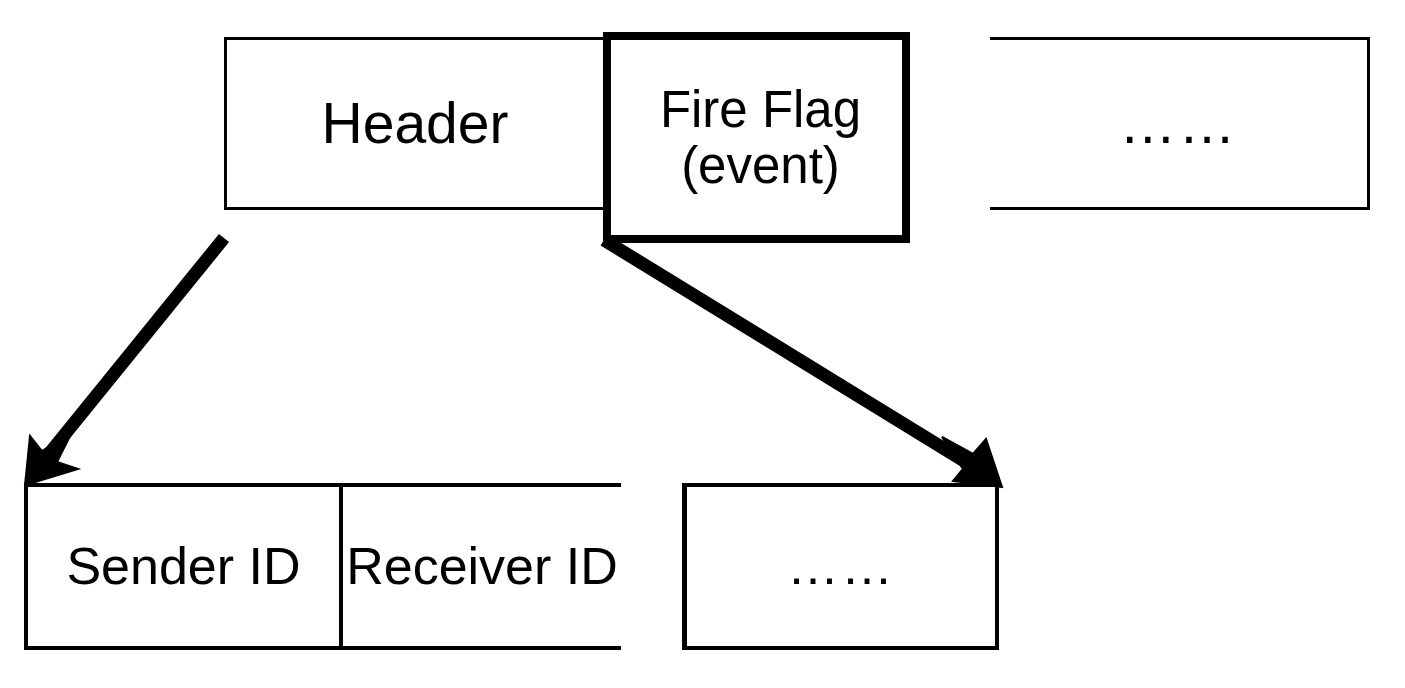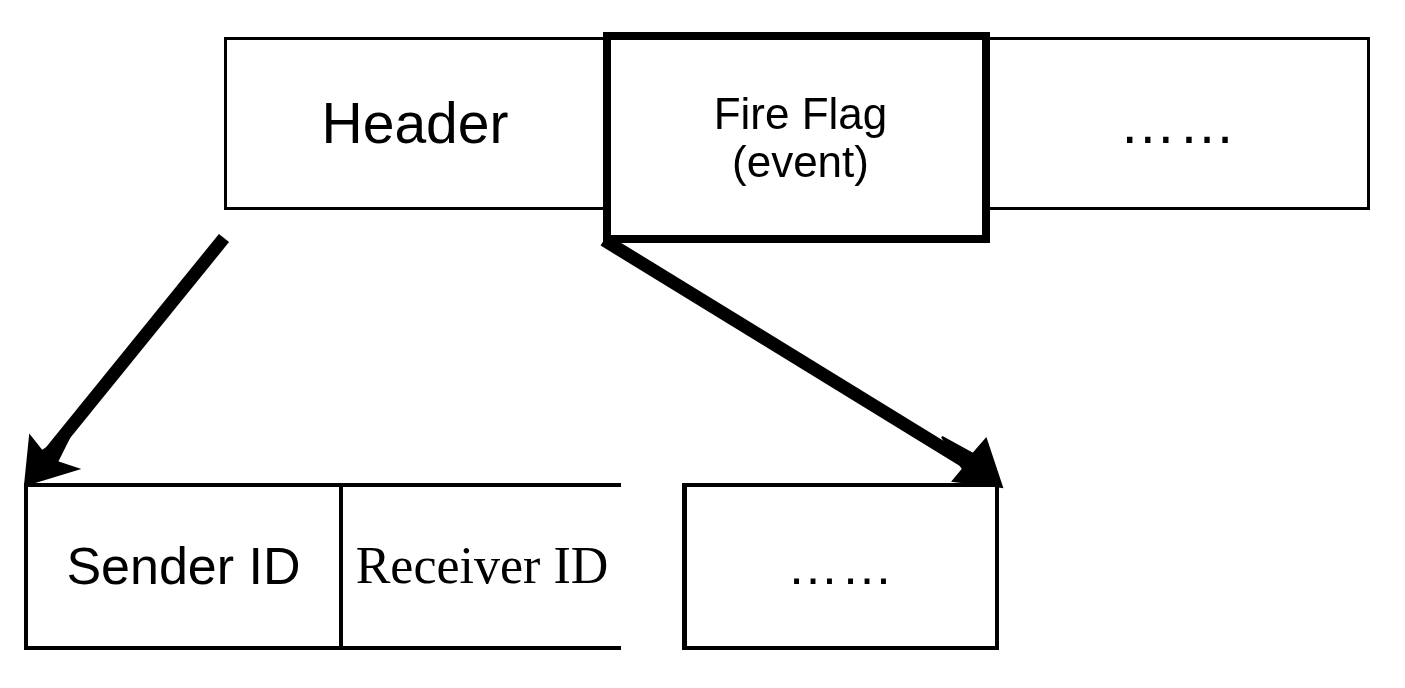--- a/index.html
+++ b/index.html
@@ -54,24 +54,24 @@
   }
   #cell-dots-top {
     left: 766px;
     width: 380px;
     border-left-width: 0;
   }
   
   #cell-fireflag {
     left: 379px;
     top: -5px;
-    width: 387px;
+    width: 307px;
     height: 211px;
     border: 8px solid #000000;
-    font-size: 44px;
+    font-size: 51px;
     z-index: 4;
     padding-left: 8px;
   }
 
   
   #bottom-row {
     position: absolute;
     left: 24px;
     top: 483px;
     width: 975px;
@@ -86,21 +86,20 @@
   }
   #cell-sender {
     left: 0;
     width: 315px;
     border-right-width: 0;
   }
   #cell-receiver {
     left: 315px;
     width: 282px;
     border-right-width: 0;
-    font-family: Liberation Serif, serif;
   }
   #cell-dots-bottom {
     left: 658px;
     width: 317px;
     border-left-width: 5px;
   }
 
   
   #arrow-layer {
     position: absolute;

